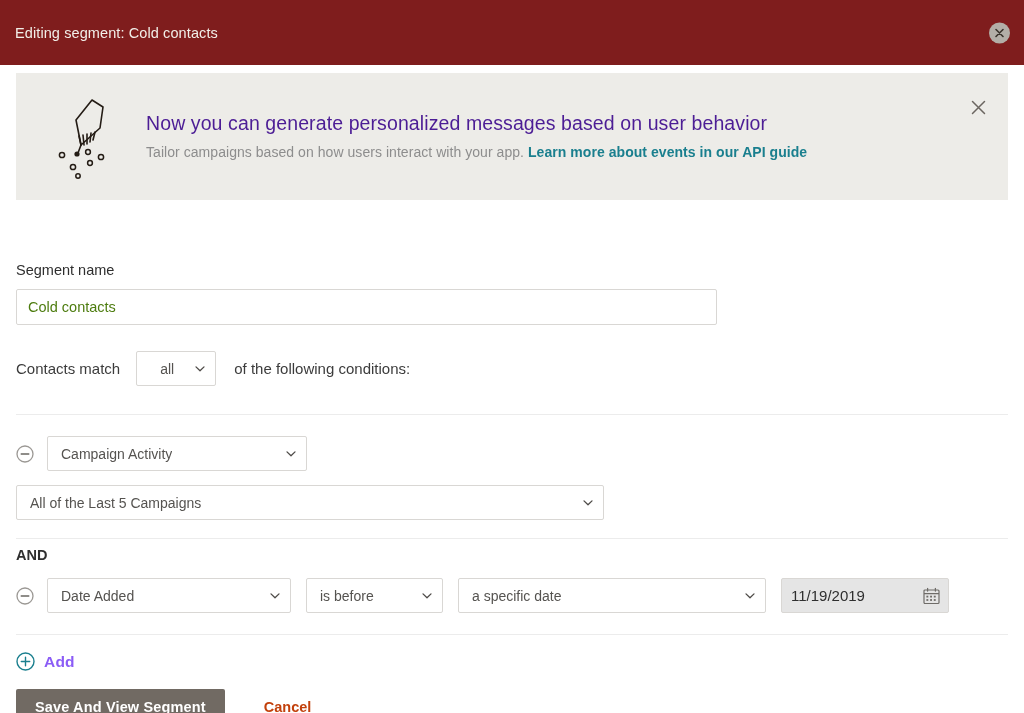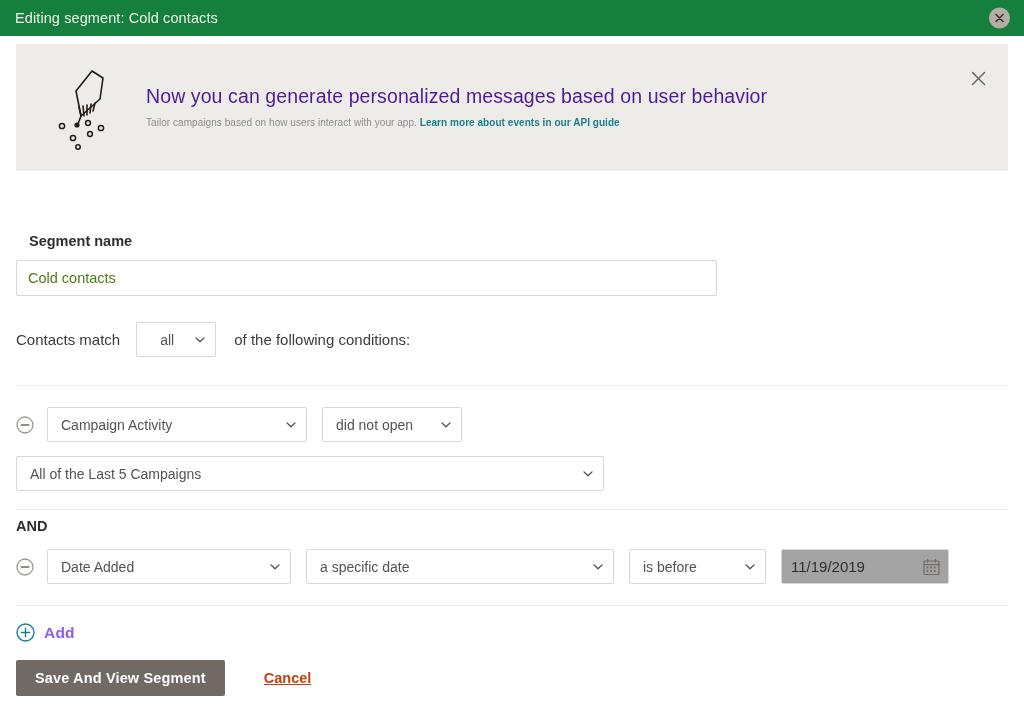--- a/index.html
+++ b/index.html
@@ -12,22 +12,22 @@
     height: 713px;
     background: #ffffff;
     font-family: "Liberation Sans", sans-serif;
     color: #3c3c3c;
     overflow: hidden;
   }
 
   
   .topbar {
     position: relative;
-    height: 36px;
-    background: #15803d;
+    height: 65px;
+    background: #7f1d1d;
     display: flex;
     align-items: center;
   }
   .topbar-title {
     color: #f2efe9;
     font-size: 14.5px;
     letter-spacing: .1px;
     margin-left: 15px;
     white-space: nowrap;
   }
@@ -69,24 +69,25 @@
     padding-bottom: 2px;
   }
   .banner-heading {
     font-size: 19.5px;
     color: #4c1d95;
     margin: 0 0 9px 0;
     font-weight: 400;
     letter-spacing: .1px;
   }
   .banner-sub {
-    font-size: 10px;
+    font-size: 14px;
     color: #8d8d8d;
     margin: 0;
     letter-spacing: .05px;
+    text-align: right;
   }
   .banner-link {
     color: #1a7f8e;
     font-weight: bold;
     text-decoration: none;
     cursor: pointer;
   }
   .banner-close {
     position: absolute;
     top: 27px;
@@ -94,23 +95,23 @@
     cursor: pointer;
     line-height: 0;
   }
 
   
   .content {
     padding: 0 16px;
   }
   .label-strong {
     font-size: 14.5px;
-    font-weight: bold;
+    font-weight: normal;
     color: #2f2f2f;
-    margin: 62px 0 0 13px;
+    margin: 62px 0 0 0;
   }
   .seg-name-input {
     display: block;
     width: 701px;
     height: 35px;
     margin-top: 11px;
     padding: 17px 11px;
     font-family: "Liberation Sans", sans-serif;
     font-size: 14.5px;
     color: #4d7c0f;
@@ -200,21 +201,21 @@
   .sel-op2   { width: 137px; margin-left: 15px; }
   .sel-val2  { width: 308px; margin-left: 15px; }
 
   .date-wrap {
     position: relative;
     width: 168px;
     margin-left: 15px;
     height: 35px;
     border: 1px solid #d9d7d4;
     border-radius: 2px;
-    background: #a3a3a3;
+    background: #e5e5e5;
     display: flex;
     align-items: flex-start;
   }
   .date-input {
     border: 0;
     outline: none;
     background: transparent;
     font-family: "Liberation Sans", sans-serif;
     font-size: 15px;
     color: #2f2f2f;
@@ -358,28 +359,20 @@
         </svg>
       </span>
       <div class="select-box sel-field">
         <span class="sel-text">Campaign Activity</span>
         <span class="caret">
           <svg width="10" height="7" viewBox="0 0 10 7" aria-hidden="true">
             <path d="M1 1.4 L5 5.2 L9 1.4" fill="none" stroke="#4d4a47" stroke-width="1.3" stroke-linecap="round" stroke-linejoin="round"></path>
           </svg>
         </span>
       </div>
-      <div class="select-box sel-op">
-        <span class="sel-text">did not open</span>
-        <span class="caret">
-          <svg width="10" height="7" viewBox="0 0 10 7" aria-hidden="true">
-            <path d="M1 1.4 L5 5.2 L9 1.4" fill="none" stroke="#4d4a47" stroke-width="1.3" stroke-linecap="round" stroke-linejoin="round"></path>
-          </svg>
-        </span>
-      </div>
     </div>
     <div class="select-box sel-wide">
       <span class="sel-text">All of the Last 5 Campaigns</span>
       <span class="caret">
         <svg width="10" height="7" viewBox="0 0 10 7" aria-hidden="true">
           <path d="M1 1.4 L5 5.2 L9 1.4" fill="none" stroke="#4d4a47" stroke-width="1.3" stroke-linecap="round" stroke-linejoin="round"></path>
         </svg>
       </span>
     </div>
   </div>
@@ -396,30 +389,30 @@
       </svg>
     </span>
     <div class="select-box sel-field2">
       <span class="sel-text">Date Added</span>
       <span class="caret">
         <svg width="10" height="7" viewBox="0 0 10 7" aria-hidden="true">
           <path d="M1 1.4 L5 5.2 L9 1.4" fill="none" stroke="#4d4a47" stroke-width="1.3" stroke-linecap="round" stroke-linejoin="round"></path>
         </svg>
       </span>
     </div>
-    <div class="select-box sel-val2">
-      <span class="sel-text">a specific date</span>
+    <div class="select-box sel-op2">
+      <span class="sel-text">is before</span>
       <span class="caret">
         <svg width="10" height="7" viewBox="0 0 10 7" aria-hidden="true">
           <path d="M1 1.4 L5 5.2 L9 1.4" fill="none" stroke="#4d4a47" stroke-width="1.3" stroke-linecap="round" stroke-linejoin="round"></path>
         </svg>
       </span>
     </div>
-    <div class="select-box sel-op2">
-      <span class="sel-text">is before</span>
+    <div class="select-box sel-val2">
+      <span class="sel-text">a specific date</span>
       <span class="caret">
         <svg width="10" height="7" viewBox="0 0 10 7" aria-hidden="true">
           <path d="M1 1.4 L5 5.2 L9 1.4" fill="none" stroke="#4d4a47" stroke-width="1.3" stroke-linecap="round" stroke-linejoin="round"></path>
         </svg>
       </span>
     </div>
     <div class="date-wrap">
       <input class="date-input" type="text" value="11/19/2019" style="">
       <span class="cal-btn">
         <svg width="17" height="17" viewBox="0 0 17 17" aria-hidden="true">

